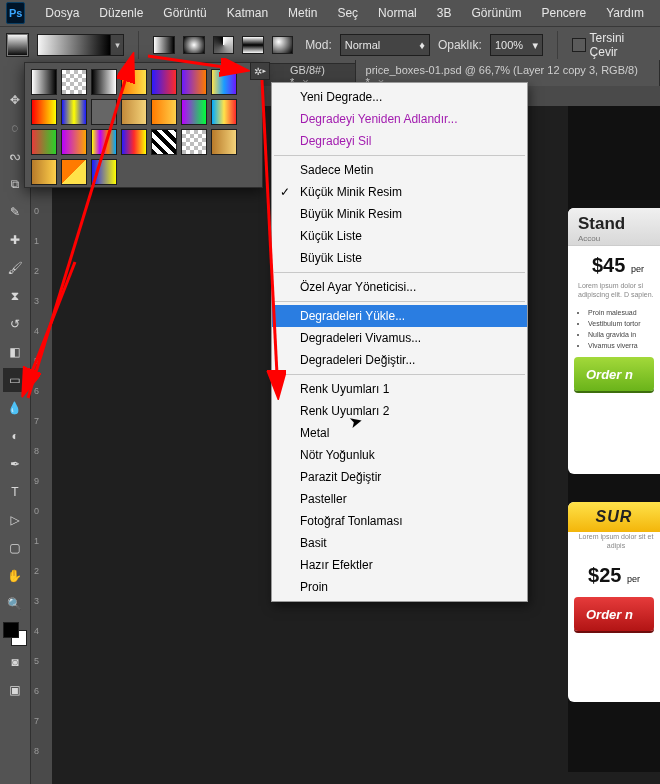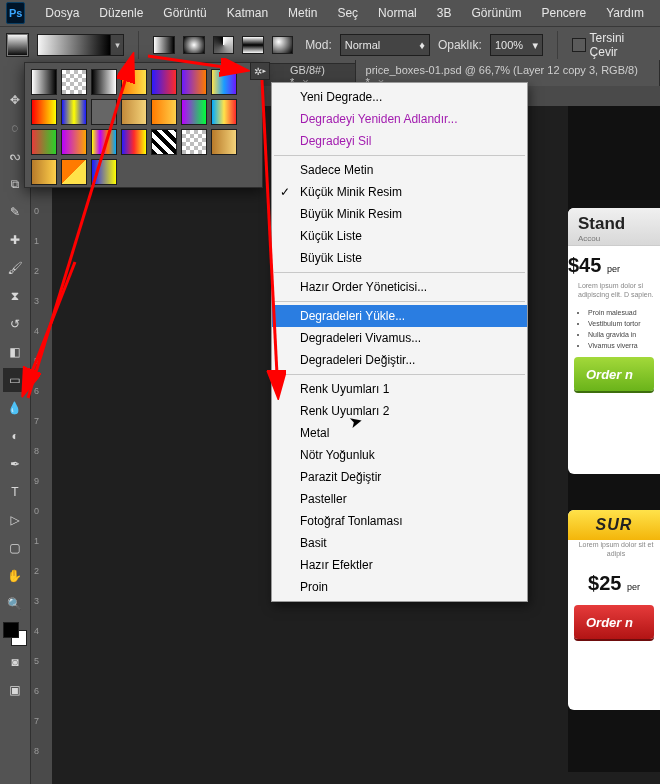--- a/index.html
+++ b/index.html
@@ -39,28 +39,28 @@
   .hruler{position:absolute;left:52px;right:0;top:86px;height:20px;background:#4a4a4a;border-bottom:1px solid #2f2f2f;color:#9a9a9a;font-size:9px}
   
   .canvas{position:absolute;left:52px;top:106px;right:0;bottom:0;background:#1f1f1f}
   
   .doc{position:absolute;right:0;top:0;width:92px;bottom:12px;background:#111}
   .pbox{background:#fff;margin:0;color:#333;font-size:9px;overflow:hidden}
   .pbox.standard{margin-top:102px;height:266px;border-radius:6px 0 0 6px}
   .pbox .hdr{background:linear-gradient(#f0f0f0,#d8d8d8);padding:6px 0 2px 10px;border-bottom:1px solid #ccc}
   .pbox .hdr .t1{font-size:17px;font-weight:bold;color:#222}
   .pbox .hdr .t2{font-size:8px;color:#777}
-  .pbox .price{font-size:20px;font-weight:bold;padding:8px 0 4px 0;color:#111}
+  .pbox .price{font-size:20px;font-weight:bold;padding:8px 0 4px 24px;color:#111}
   .pbox .price .per{font-size:9px;font-weight:normal}
   .pbox .blurb{font-size:7px;color:#888;padding:0 6px 6px 10px;line-height:1.3}
   .pbox ul{margin:4px 0 8px 4px;padding:0 0 0 16px;font-size:7px;color:#444}
   .pbox ul li{margin-bottom:4px}
   .order{margin:6px 6px;height:34px;border-radius:4px;display:flex;align-items:center;padding-left:12px;color:#fff;font-weight:bold;font-size:13px;font-style:italic}
   .order.green{background:linear-gradient(#a3d93a,#6ab31a);box-shadow:0 2px 0 #3e6e0d}
-  .pbox.sure{margin-top:36px;height:200px;border-radius:6px 0 0 6px}
+  .pbox.sure{margin-top:28px;height:200px;border-radius:6px 0 0 6px}
   .sure .yhdr{background:linear-gradient(#ffe24a,#f3b50a);text-align:center;font-size:16px;font-weight:bold;font-style:italic;color:#222;padding:6px 0;letter-spacing:1px}
   .order.red{background:linear-gradient(#e63b3b,#b21414);box-shadow:0 2px 0 #6e0d0d}
   
   .picker{position:absolute;left:24px;top:62px;width:225px;height:112px;background:#535353;border:1px solid #2d2d2d;box-shadow:0 4px 14px rgba(0,0,0,.6);padding:6px;display:flex;flex-wrap:wrap;gap:4px;align-content:flex-start}
   .picker .sw{width:24px;height:24px;border:1px solid #1e1e1e}
   .gear{position:absolute;left:250px;top:62px;width:18px;height:16px;background:#3f3f3f;border:1px solid #262626;display:flex;align-items:center;justify-content:center;color:#ddd;font-size:10px}
   
   .ctx{position:absolute;left:271px;top:82px;width:255px;background:#f4f4f4;border:1px solid #9a9a9a;box-shadow:2px 4px 10px rgba(0,0,0,.5);color:#000;font-size:12px;padding:3px 0}
   .ctx .row{padding:4px 10px 4px 28px;position:relative;white-space:nowrap}
   .ctx .row.disabled{color:#a21caf}
@@ -265,21 +265,21 @@
   <div class="row">Yeni Degrade...</div>
   <div class="row disabled">Degradeyi Yeniden Adlandır...</div>
   <div class="row disabled">Degradeyi Sil</div>
   <hr>
   <div class="row">Sadece Metin</div>
   <div class="row"><span class="chkm">✓</span><span>Küçük Minik Resim</span></div>
   <div class="row">Büyük Minik Resim</div>
   <div class="row">Küçük Liste</div>
   <div class="row">Büyük Liste</div>
   <hr>
-  <div class="row">Hazır Order Yöneticisi...</div>
+  <div class="row">Özel Ayar Yöneticisi...</div>
   <hr>
   <div class="row sel">Degradeleri Yükle...</div>
   <div class="row">Degradeleri Vivamus...</div>
   <div class="row">Degradeleri Değiştir...</div>
   <hr>
   <div class="row">Renk Uyumları 1</div>
   <div class="row">Renk Uyumları 2</div>
   <div class="row">Metal</div>
   <div class="row">Nötr Yoğunluk</div>
   <div class="row">Parazit Değiştir</div>

